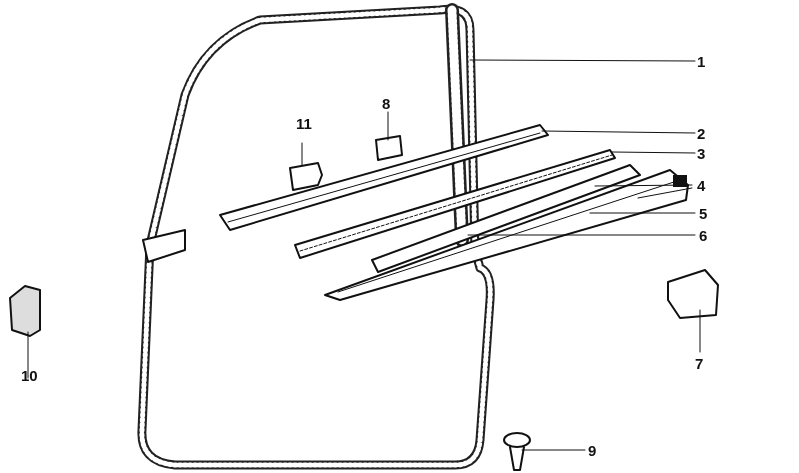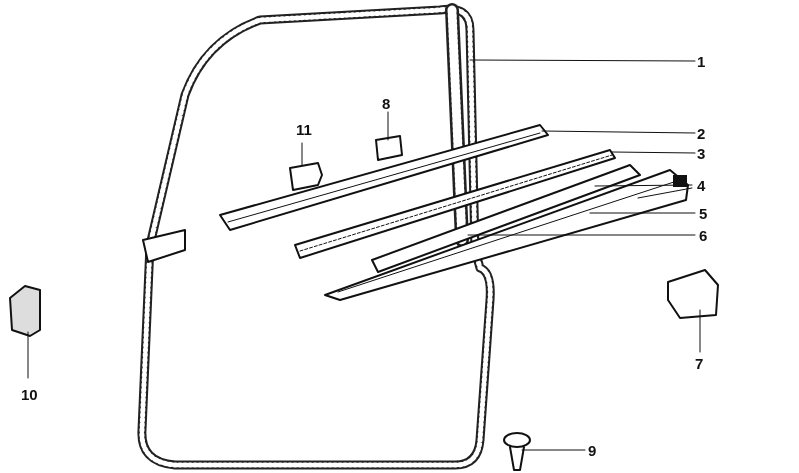--- a/index.html
+++ b/index.html
@@ -63,14 +63,14 @@
 
 <div class="lbl" style="left:697px;top:54px;">1</div>
 <div class="lbl" style="left:697px;top:126px;">2</div>
 <div class="lbl" style="left:697px;top:146px;">3</div>
 <div class="lbl" style="left:697px;top:178px;">4</div>
 <div class="lbl" style="left:699px;top:206px;">5</div>
 <div class="lbl" style="left:699px;top:228px;">6</div>
 <div class="lbl" style="left:695px;top:356px;">7</div>
 <div class="lbl" style="left:382px;top:96px;">8</div>
 <div class="lbl" style="left:588px;top:443px;">9</div>
-<div class="lbl" style="left:21px;top:387px;">10</div>
-<div class="lbl" style="left:296px;top:122px;">11</div>
+<div class="lbl" style="left:21px;top:368px;">10</div>
+<div class="lbl" style="left:296px;top:116px;">11</div>
 
 </body></html>

